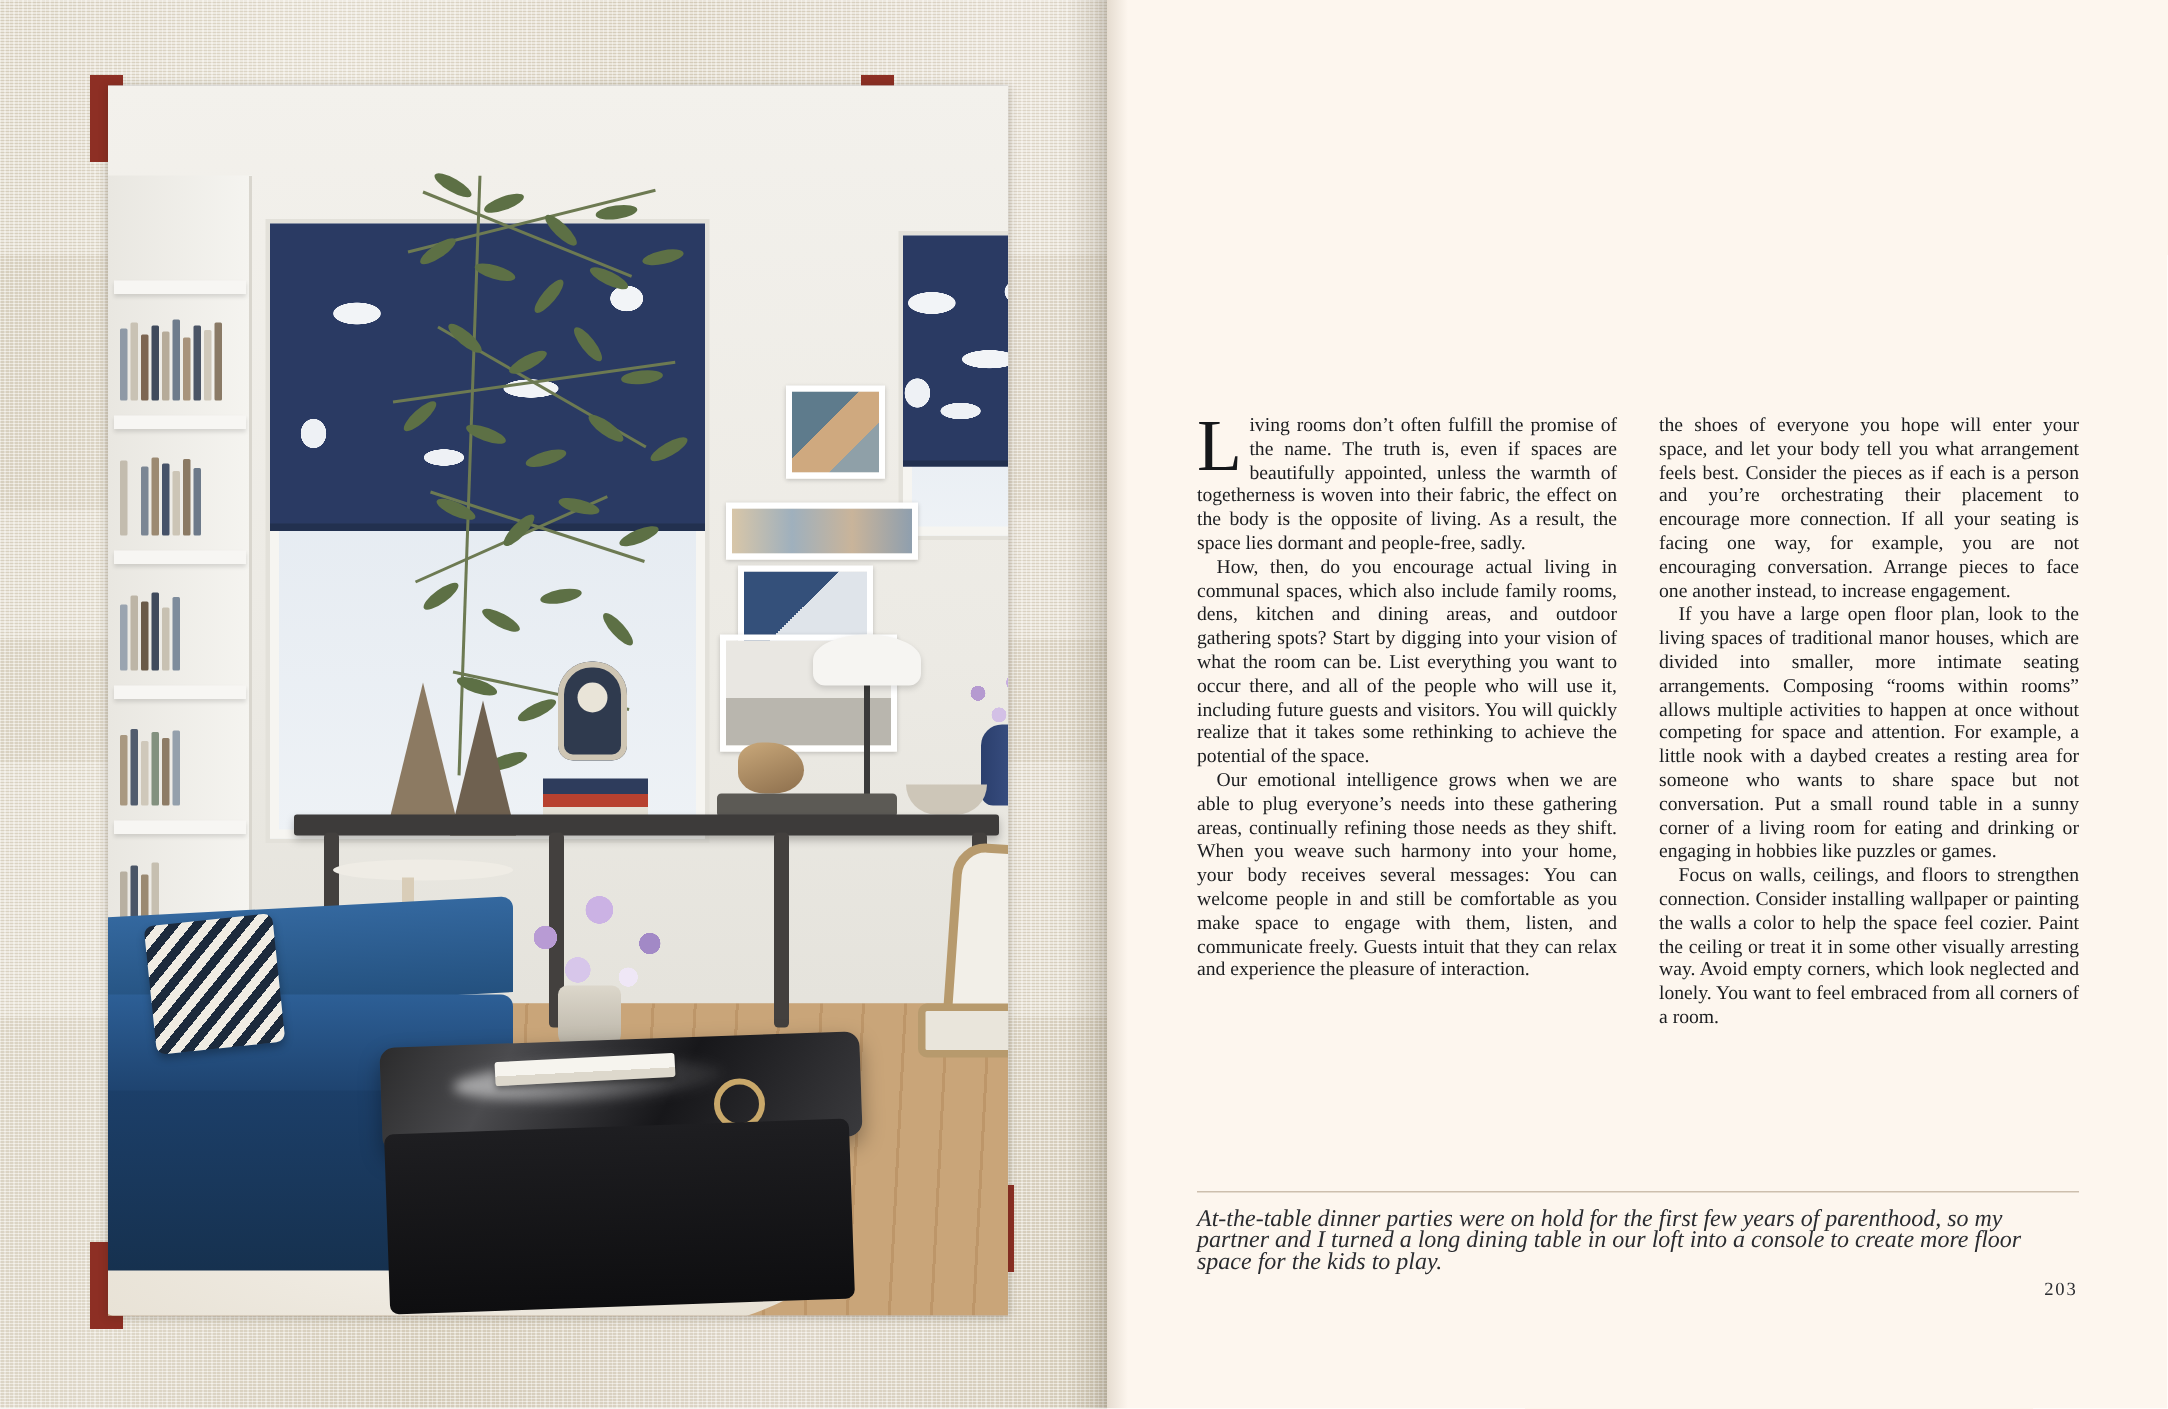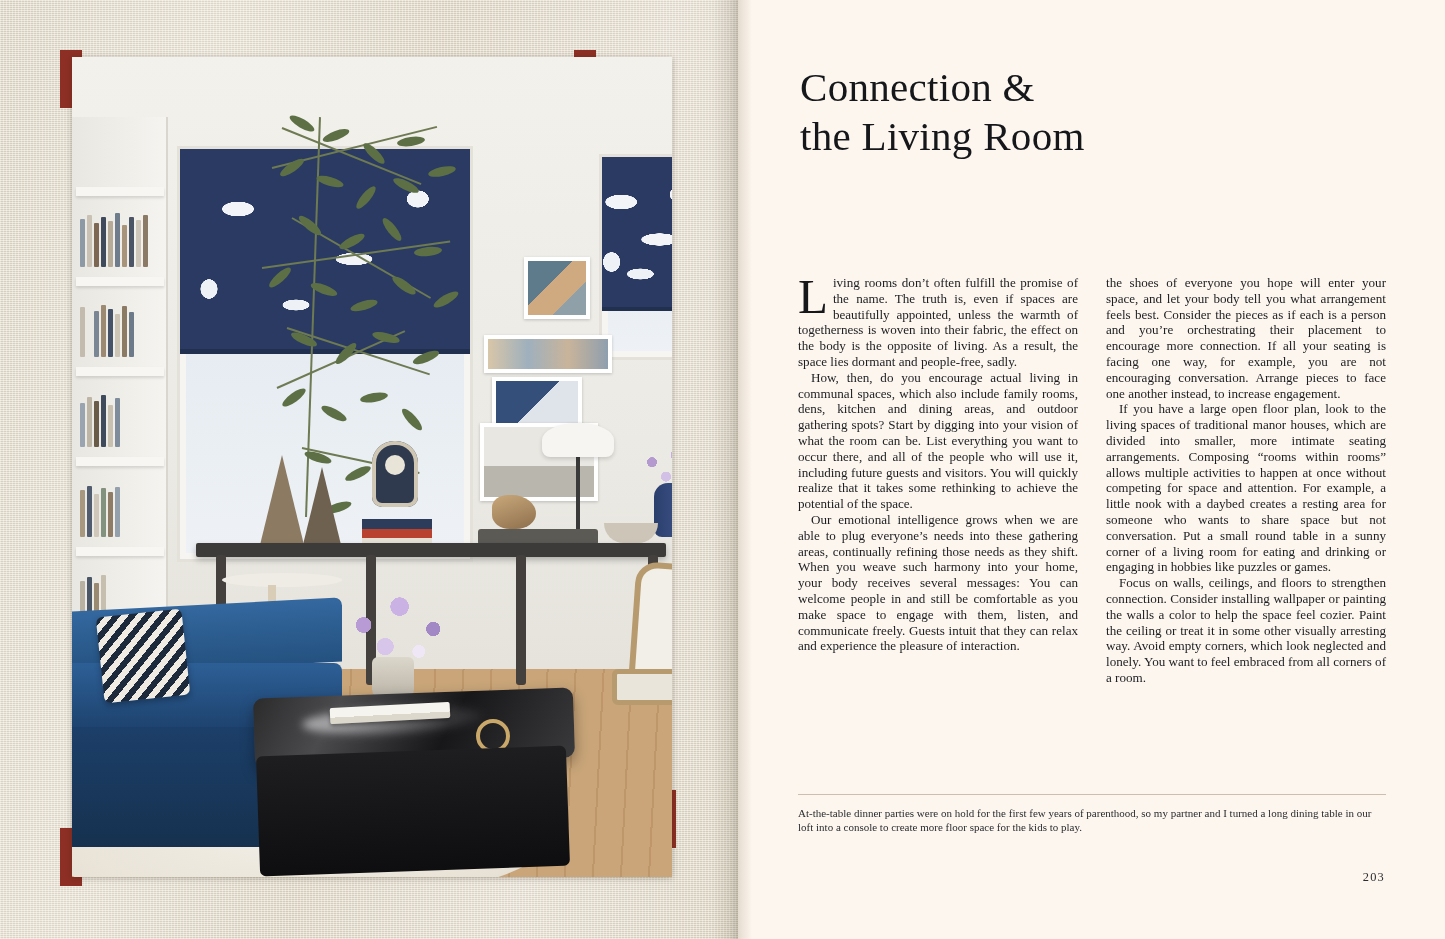--- a/index.html
+++ b/index.html
@@ -293,32 +293,33 @@
     line-height: 40px;
     padding: 2px 5px 0 0;
     font-family: "Liberation Serif", serif;
     color: #15171a;
   }
 
   .caption {
     position: absolute;
     left: 60px; top: 806px;
     width: 588px;
-    font-size: 11px;
+    font-size: 16px;
     line-height: 14.4px;
+    font-style: italic;
     color: #2a2c30;
   }
   .caption::before {
     content: "";
     position: absolute; left: 0; top: -12px; width: 588px; height: 1px;
     background: #cdbfae;
   }
   .folio {
     position: absolute;
-    right: 60px; bottom: 54px;
+    right: 60px; bottom: 72px;
     font-size: 12.4px;
     letter-spacing: 1.2px;
     color: #2a2c30;
   }
 </style>
 </head>
 <body>
 
 <div id="page">
 
@@ -480,24 +481,20 @@
         <div class="ott-book"></div>
         <div class="ott-ring"></div>
         <div class="ottoman-body"></div>
 
       </div>
     </div>
   </div>
 
   <div class="right-page">
 
-    <h1 class="chapter-title">
-      <span>Connection &amp;</span>
-      <span>the Living Room</span>
-    </h1>
 
     <div class="columns">
 
       <div class="col">
         <p class="first dropcap-para"><span class="dropcap">L</span><span>iving rooms don’t often fulfill the promise of the name. The truth is, even if spaces are beautifully appointed, unless the warmth of togetherness is woven into their fabric, the effect on the body is the opposite of living. As a result, the space lies dormant and people-free, sadly.</span></p>
         <p>How, then, do you encourage actual living in communal spaces, which also include family rooms, dens, kitchen and dining areas, and outdoor gathering spots? Start by digging into your vision of what the room can be. List everything you want to occur there, and all of the people who will use it, including future guests and visitors. You will quickly realize that it takes some rethinking to achieve the potential of the space.</p>
         <p>Our emotional intelligence grows when we are able to plug everyone’s needs into these gathering areas, continually refining those needs as they shift. When you weave such harmony into your home, your body receives several messages: You can welcome people in and still be comfortable as you make space to engage with them, listen, and communicate freely. Guests intuit that they can relax and experience the pleasure of interaction.</p>
       </div>
 
       <div class="col">

